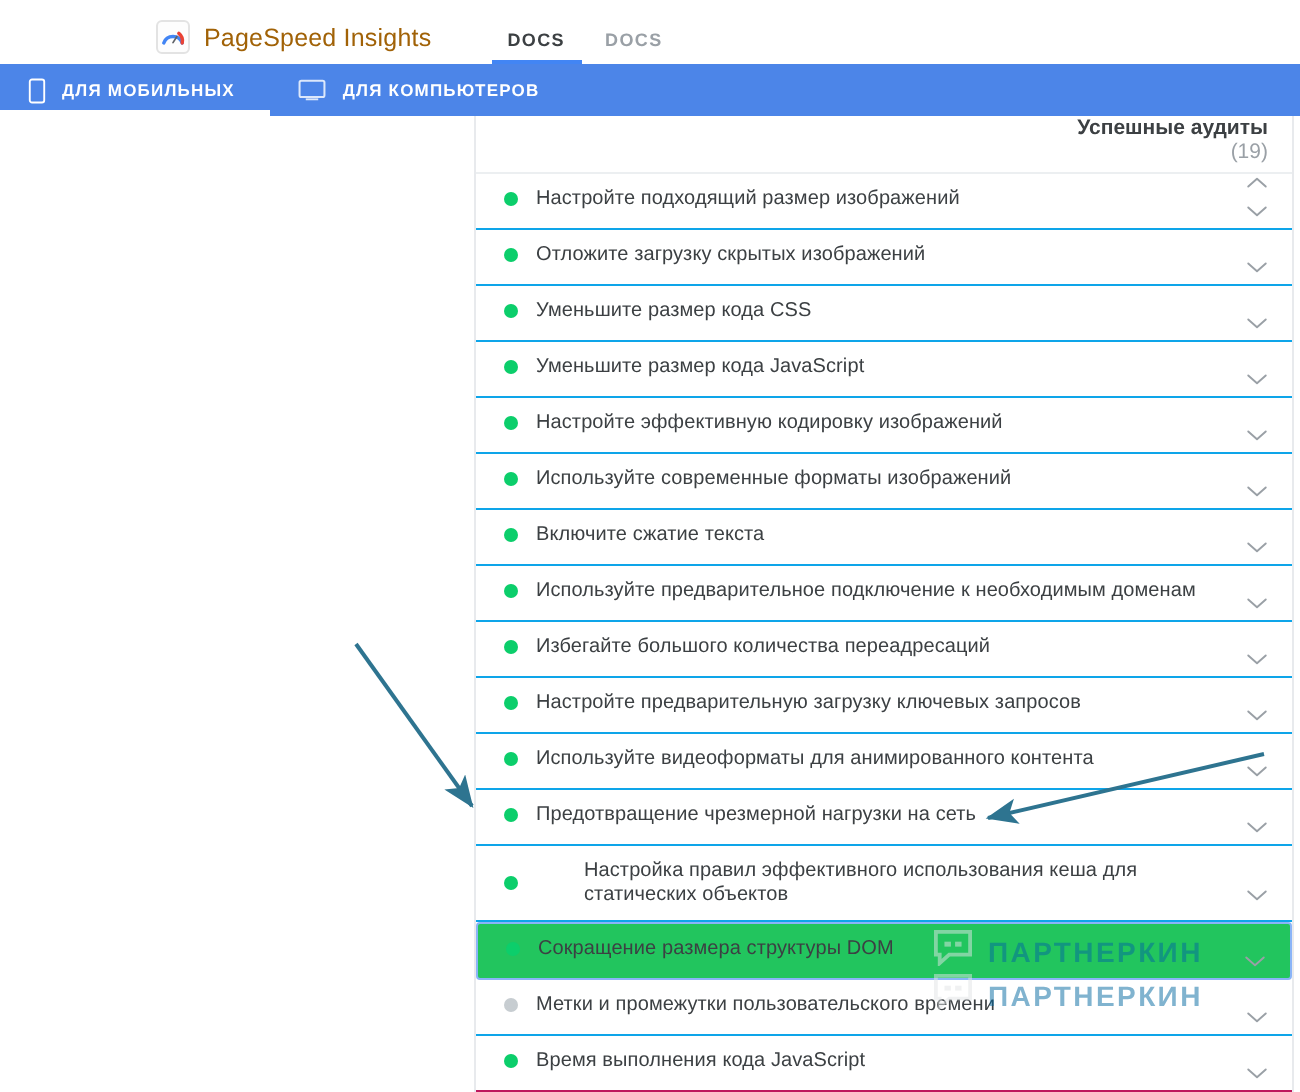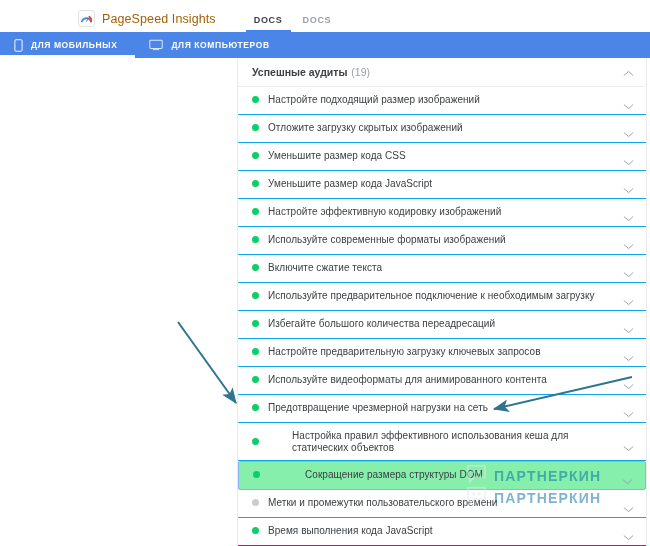--- a/index.html
+++ b/index.html
@@ -118,24 +118,25 @@
     left: 237px;
     top: 0;
     width: 410px;
     background: #ffffff;
     border: 1px solid #e8eaed;
     border-top: none;
     box-sizing: border-box;
   }
   .card-head {
     display: flex;
-    align-items: center;
+    align-items: flex-end;
     height: 28px;
     padding: 0 12px 0 14px;
     border-bottom: 1px solid #eceff1;
+    flex-direction: column;
   }
   .card-head .title {
     font-size: 10.5px;
     font-weight: bold;
     color: #3c4043;
   }
   .card-head .count {
     font-size: 10.5px;
     color: #9aa0a6;
     margin-left: 4px;
@@ -176,22 +177,21 @@
   .chev {
     flex: 0 0 auto;
     margin-top: 9px;
     margin-left: 6px;
   }
   .row.tall .chev { margin-top: 15px; }
 
   .row.focused {
     border: 1px solid #8ab4f8;
     border-radius: 2px;
-    background: #86efac;
-    gap: 36px;
+    background: #22c55e;
   }
 
   
   .arrows {
     position: absolute;
     left: 0; top: 0; right: 0; bottom: 0;
     pointer-events: none;
   }
 
   
@@ -310,21 +310,21 @@
         </div>
         <div class="row">
           <span class="dot"></span>
           <span class="label">Включите сжатие текста</span>
           <span class="chev"><svg width="11" height="7" viewBox="0 0 12 8" aria-hidden="true">
               <path d="M1 2 L6 6.4 L11 2" fill="none" stroke="#9aa0a6" stroke-width="1.1" stroke-linecap="round" stroke-linejoin="round"></path>
             </svg></span>
         </div>
         <div class="row">
           <span class="dot"></span>
-          <span class="label">Используйте предварительное подключение к необходимым загрузку</span>
+          <span class="label">Используйте предварительное подключение к необходимым доменам</span>
           <span class="chev"><svg width="11" height="7" viewBox="0 0 12 8" aria-hidden="true">
               <path d="M1 2 L6 6.4 L11 2" fill="none" stroke="#9aa0a6" stroke-width="1.1" stroke-linecap="round" stroke-linejoin="round"></path>
             </svg></span>
         </div>
         <div class="row">
           <span class="dot"></span>
           <span class="label">Избегайте большого количества переадресаций</span>
           <span class="chev"><svg width="11" height="7" viewBox="0 0 12 8" aria-hidden="true">
               <path d="M1 2 L6 6.4 L11 2" fill="none" stroke="#9aa0a6" stroke-width="1.1" stroke-linecap="round" stroke-linejoin="round"></path>
             </svg></span>

